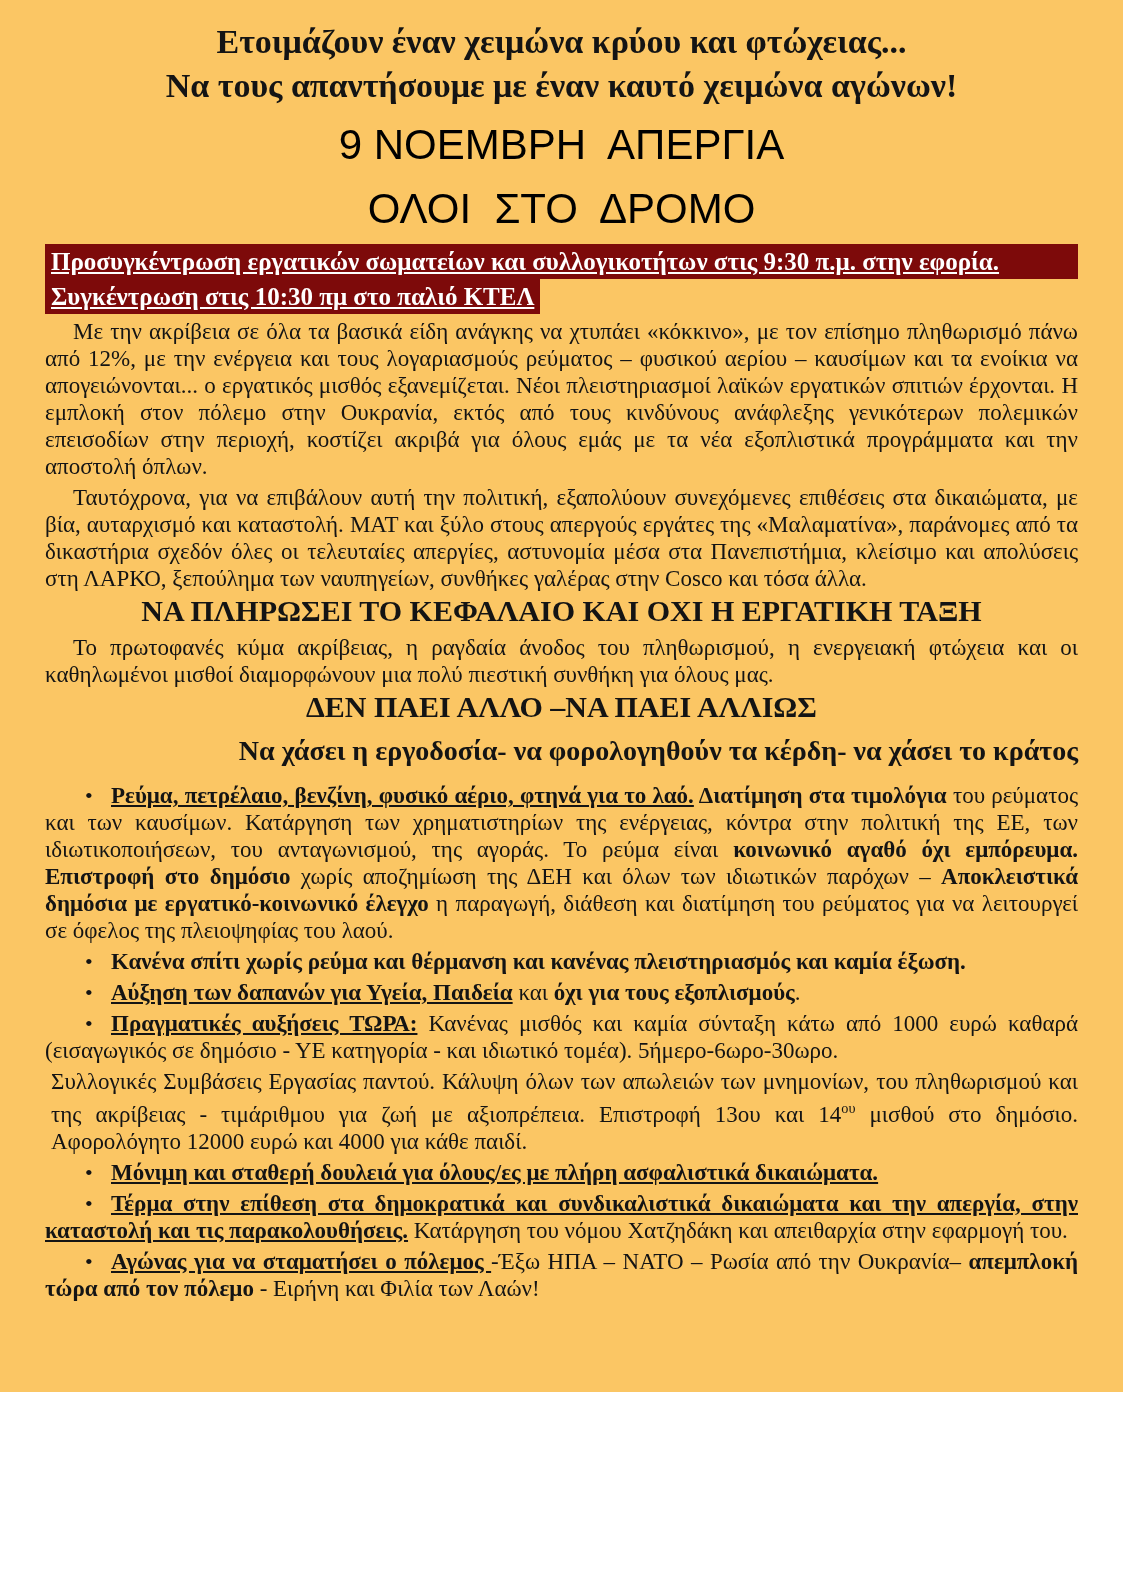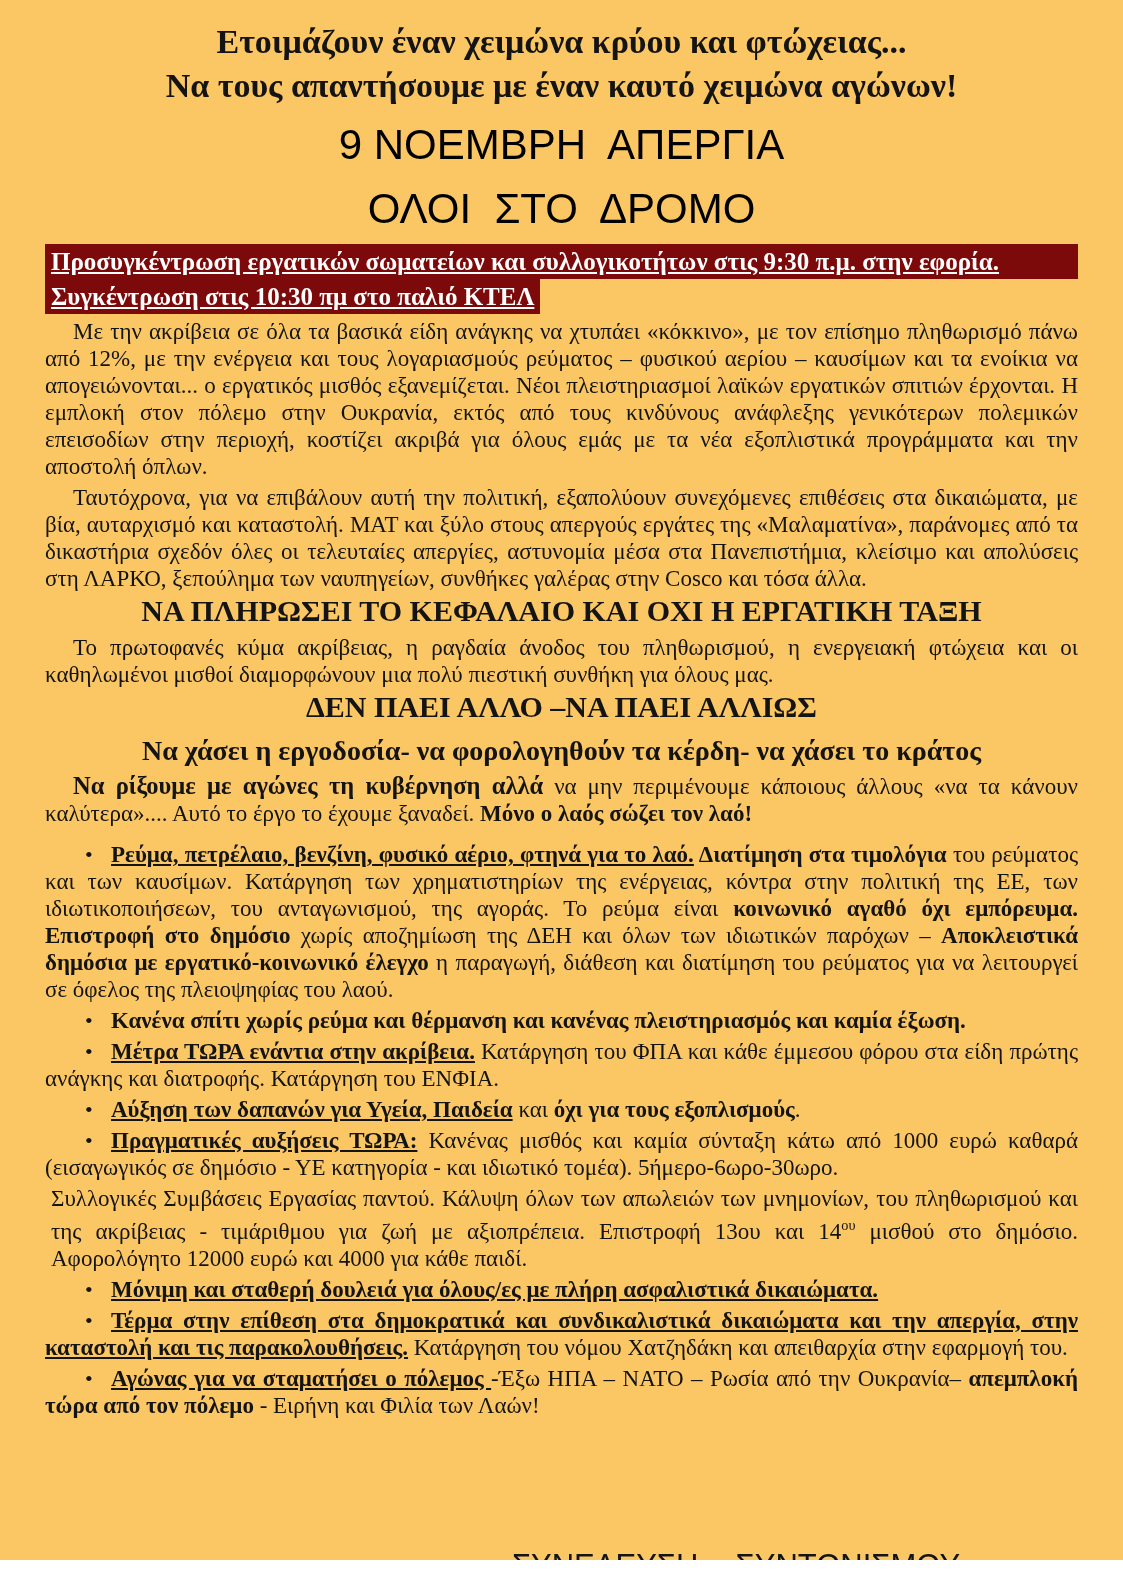--- a/index.html
+++ b/index.html
@@ -1,18 +1,18 @@
 <!DOCTYPE html>
 <html lang="el"><head>
 <meta charset="utf-8">
 <style>
   html,body{margin:0;padding:0;}
   .page{
     position:relative;
-    width:1123px;height:1560px;
+    width:1123px;height:1392px;
     box-sizing:border-box;
     background:#FBC664;
     padding:20px 45px 0 45px;
     overflow:hidden;
     font-family:"Liberation Serif","DejaVu Serif",serif;
     color:#141414;
   }
   .title{
     text-align:center;
     font-weight:bold;
@@ -51,21 +51,21 @@
     text-indent:28px;
   }
   .mid-heading{
     text-align:center;
     font-weight:bold;
     font-size:30px;
     line-height:38px;
     white-space:nowrap;
   }
   .sub-heading{
-    text-align:center;
+    text-align:right;
     font-weight:bold;
     font-size:28px;
     line-height:34px;
     margin-top:8px;
   }
   .lead-para{margin-top:12px;}
   .lead-bold{font-size:24.5px;}
   .list{margin-top:14px;}
   p.list-item{
     margin:4px 0 0 0;
@@ -119,29 +119,27 @@
   <p class="body-para">Με την ακρίβεια σε όλα τα βασικά είδη ανάγκης να χτυπάει «κόκκινο», με τον επίσημο πληθωρισμό πάνω από 12%, με την ενέργεια και τους λογαριασμούς ρεύματος – φυσικού αερίου – καυσίμων και τα ενοίκια να απογειώνονται... ο εργατικός μισθός εξανεμίζεται. Νέοι πλειστηριασμοί λαϊκών εργατικών σπιτιών έρχονται. Η εμπλοκή στον πόλεμο στην Ουκρανία, εκτός από τους κινδύνους ανάφλεξης γενικότερων πολεμικών επεισοδίων στην περιοχή, κοστίζει ακριβά για όλους εμάς με τα νέα εξοπλιστικά προγράμματα και την αποστολή όπλων.</p>
   <p class="body-para">Ταυτόχρονα, για να επιβάλουν αυτή την πολιτική, εξαπολύουν συνεχόμενες επιθέσεις στα δικαιώματα, με βία, αυταρχισμό και καταστολή. ΜΑΤ και ξύλο στους απεργούς εργάτες της «Μαλαματίνα», παράνομες από τα δικαστήρια σχεδόν όλες οι τελευταίες απεργίες, αστυνομία μέσα στα Πανεπιστήμια, κλείσιμο και απολύσεις στη ΛΑΡΚΟ, ξεπούλημα των ναυπηγείων, συνθήκες γαλέρας στην Cosco και τόσα άλλα.</p>
 
   <div class="mid-heading">ΝΑ ΠΛΗΡΩΣΕΙ ΤΟ ΚΕΦΑΛΑΙΟ ΚΑΙ ΟΧΙ Η ΕΡΓΑΤΙΚΗ ΤΑΞΗ</div>
 
   <p class="body-para">Το πρωτοφανές κύμα ακρίβειας, η ραγδαία άνοδος του πληθωρισμού, η ενεργειακή φτώχεια και οι καθηλωμένοι μισθοί διαμορφώνουν μια πολύ πιεστική συνθήκη για όλους μας.</p>
 
   <div class="mid-heading">ΔΕΝ ΠΑΕΙ ΑΛΛΟ –ΝΑ ΠΑΕΙ ΑΛΛΙΩΣ</div>
   <div class="sub-heading">Να χάσει η εργοδοσία- να φορολογηθούν τα κέρδη- να χάσει το κράτος</div>
 
-  <p class="body-para lead-para"><span class="b lead-bold">Να ρίξουμε με αγώνες τη κυβέρνηση αλλά</span><span> να μην περιμένουμε κάποιους άλλους «να τα κάνουν καλύτερα».... Αυτό το έργο το έχουμε ξαναδεί. </span><span class="b">Μόνο ο λαός σώζει τον λαό!</span></p>
 
   <div class="list">
 
     <p class="list-item"><span class="bullet">•</span><span class="bu">Ρεύμα, πετρέλαιο, βενζίνη, φυσικό αέριο, φτηνά για το λαό.</span><span class="b"> Διατίμηση στα τιμολόγια</span><span> του ρεύματος και των καυσίμων. Κατάργηση των χρηματιστηρίων της ενέργειας, κόντρα στην πολιτική της ΕΕ, των ιδιωτικοποιήσεων, του ανταγωνισμού, της αγοράς. Το ρεύμα είναι </span><span class="b">κοινωνικό αγαθό όχι εμπόρευμα.</span><span>  </span><span class="b">Επιστροφή στο δημόσιο</span><span> χωρίς αποζημίωση της ΔΕΗ και όλων των ιδιωτικών παρόχων – </span><span class="b">Αποκλειστικά δημόσια με εργατικό-κοινωνικό έλεγχο</span><span>  η παραγωγή, διάθεση και διατίμηση του ρεύματος για να λειτουργεί σε όφελος της πλειοψηφίας του λαού.</span></p>
 
     <p class="list-item"><span class="bullet">•</span><span class="b">Κανένα σπίτι χωρίς ρεύμα και θέρμανση και κανένας πλειστηριασμός και καμία έξωση.</span></p>
 
-    <p class="list-item"><span class="bullet">•</span><span class="bu">Μέτρα ΤΩΡΑ ενάντια στην ακρίβεια.</span><span> Κατάργηση του ΦΠΑ και κάθε έμμεσου φόρου  στα είδη πρώτης ανάγκης και διατροφής. Κατάργηση του ΕΝΦΙΑ.</span></p>
 
     <p class="list-item"><span class="bullet">•</span><span class="bu">Αύξηση των δαπανών για Υγεία, Παιδεία</span><span> και </span><span class="b">όχι για τους εξοπλισμούς</span><span>.</span></p>
 
     <p class="list-item"><span class="bullet">•</span><span class="bu">Πραγματικές αυξήσεις ΤΩΡΑ:</span><span> Κανένας μισθός και καμία σύνταξη κάτω από 1000 ευρώ καθαρά (εισαγωγικός σε δημόσιο - ΥΕ κατηγορία - και ιδιωτικό τομέα). 5ήμερο-6ωρο-30ωρο.</span></p>
 
     <p class="cont-para"><span>Συλλογικές Συμβάσεις Εργασίας παντού. Κάλυψη όλων των απωλειών των μνημονίων, του πληθωρισμού και της ακρίβειας - τιμάριθμου για ζωή με αξιοπρέπεια. Επιστροφή 13ου και 14</span><sup class="sup">ου</sup><span> μισθού  στο δημόσιο. Αφορολόγητο 12000 ευρώ και 4000 για κάθε παιδί.</span></p>
 
     <p class="list-item"><span class="bullet">•</span><span class="bu">Μόνιμη και σταθερή δουλειά για όλους/ες με πλήρη ασφαλιστικά δικαιώματα.</span></p>
 
     <p class="list-item"><span class="bullet">•</span><span class="bu">Τέρμα στην επίθεση στα δημοκρατικά και συνδικαλιστικά δικαιώματα και την απεργία, στην καταστολή και τις παρακολουθήσεις.</span><span> Κατάργηση του νόμου Χατζηδάκη και απειθαρχία στην εφαρμογή του.</span></p>

